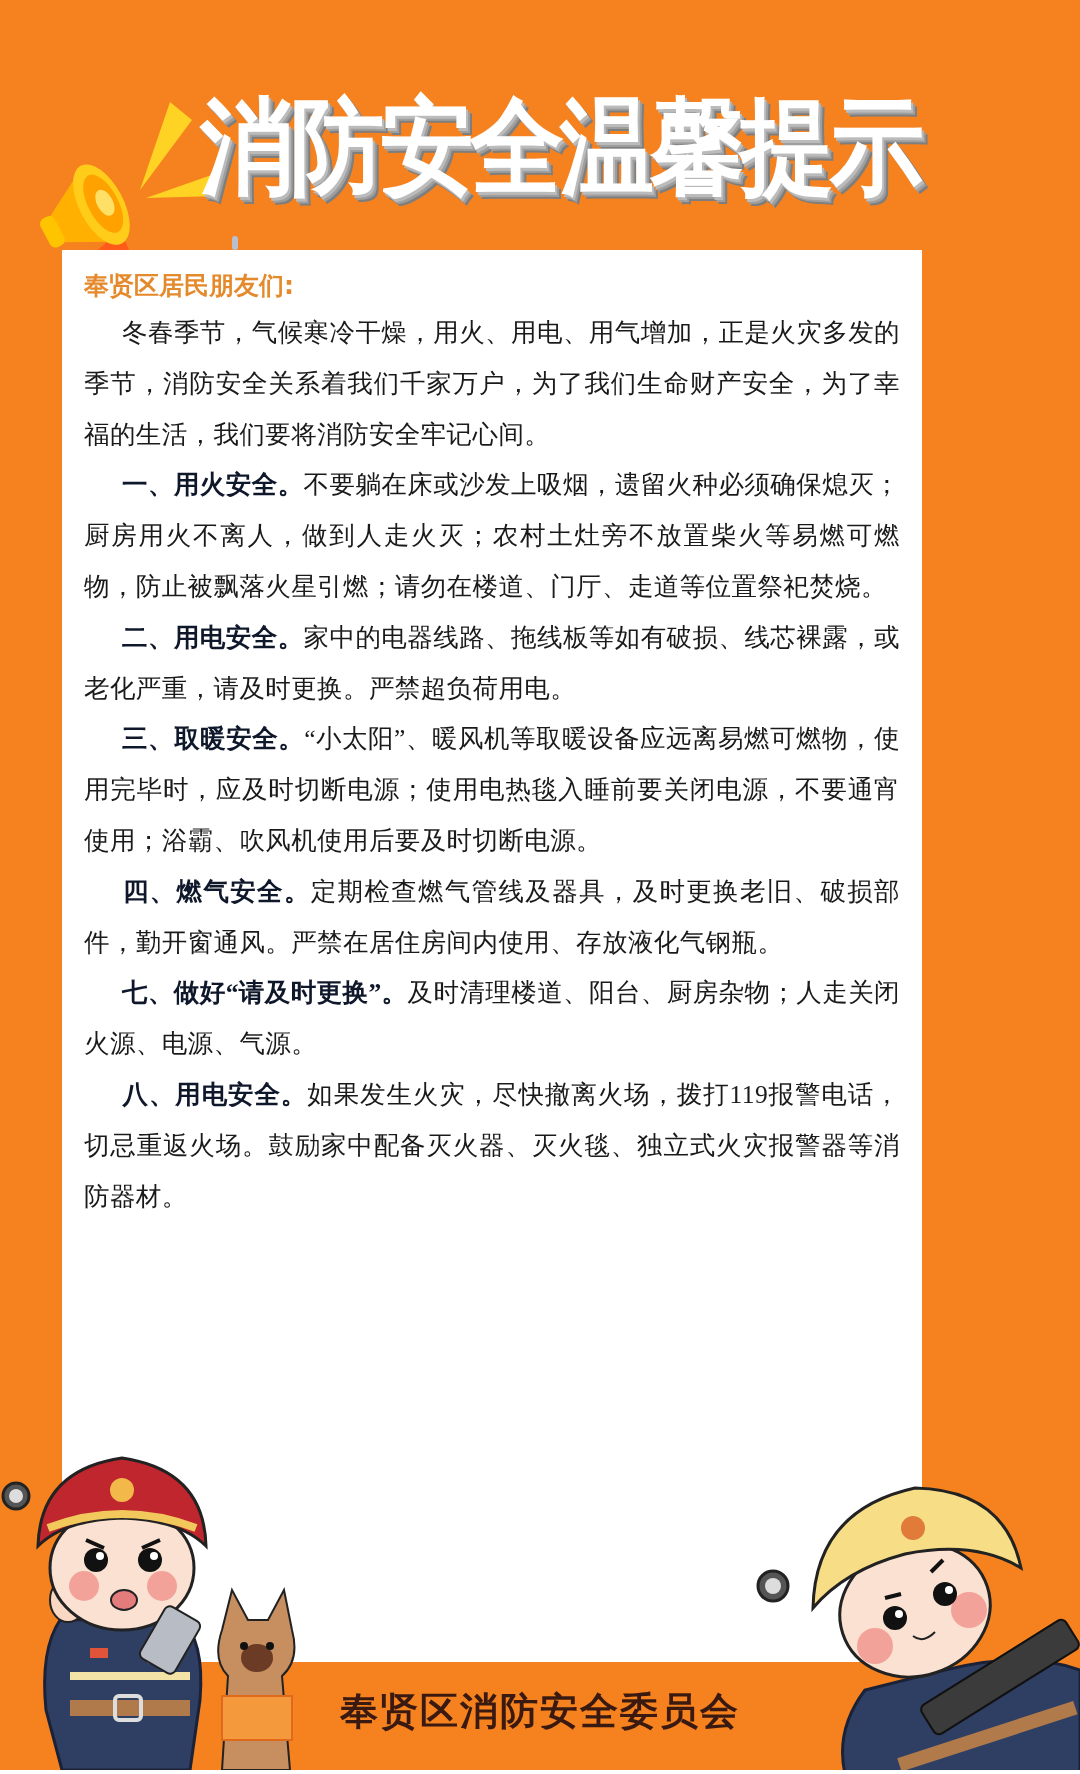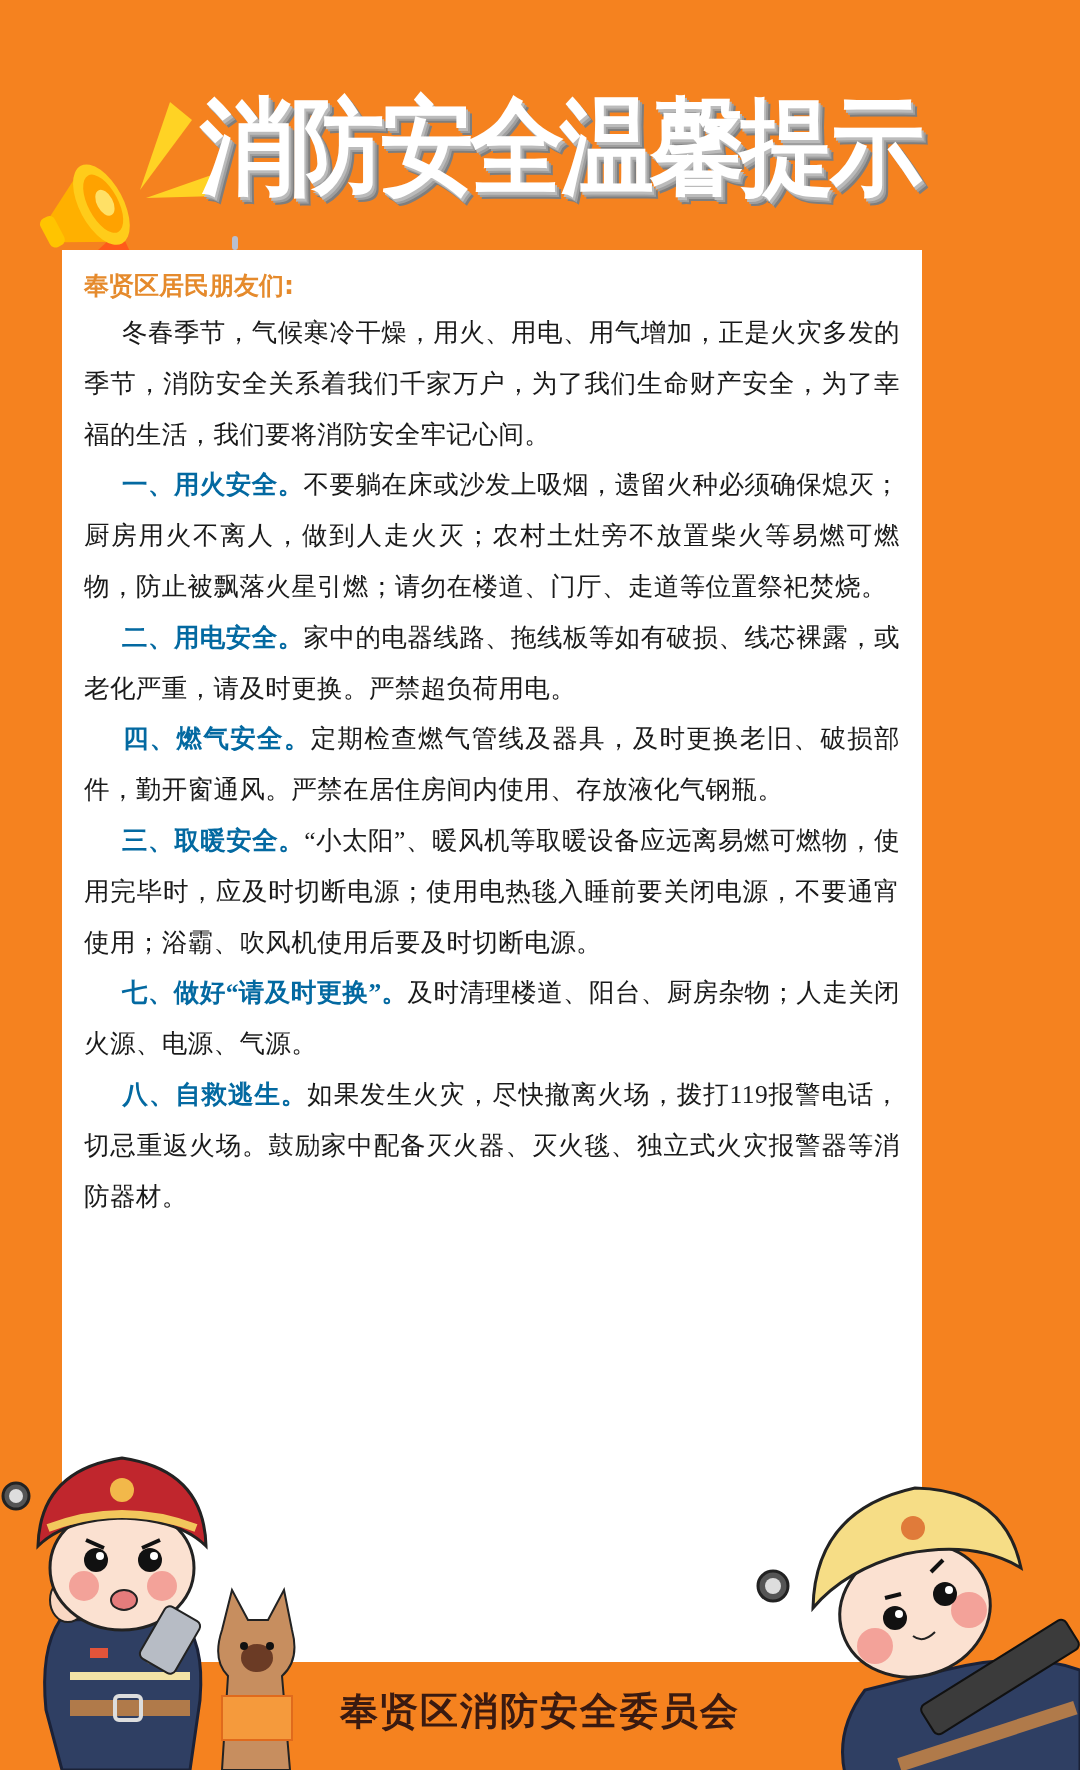--- a/index.html
+++ b/index.html
@@ -45,21 +45,21 @@
   }
   .para {
     font-size: 25.5px;
     line-height: 50.8px;
     color: #1a1a1a;
     text-align: justify;
     letter-spacing: 0.4px;
     font-family: Liberation Serif, serif;
   }
   .para .indent { display: inline-block; width: 38px; }
-  .para .heading { color: #0369a1; font-weight: bold; }
+  .para .heading { color: #0f172a; font-weight: bold; }
 
   
   .footer-text {
     position: absolute; left: 0; right: 0; top: 1686px;
     text-align: center;
     font-size: 38px;
     color: #3a1a10;
     letter-spacing: 2px;
     font-weight: bold;
   }
@@ -91,29 +91,29 @@
   <div class="card">
     <div class="card-content">
       <div class="greeting">奉贤区居民朋友们:</div>
 
       <p class="para"><span class="indent"></span><span>冬春季节，气候寒冷干燥，用火、用电、用气增加，正是火灾多发的季节，消防安全关系着我们千家万户，为了我们生命财产安全，为了幸福的生活，我们要将消防安全牢记心间。</span></p>
 
       <p class="para"><span class="indent"></span><span class="heading">一、用火安全。</span><span>不要躺在床或沙发上吸烟，遗留火种必须确保熄灭；厨房用火不离人，做到人走火灭；农村土灶旁不放置柴火等易燃可燃物，防止被飘落火星引燃；请勿在楼道、门厅、走道等位置祭祀焚烧。</span></p>
 
       <p class="para"><span class="indent"></span><span class="heading">二、用电安全。</span><span>家中的电器线路、拖线板等如有破损、线芯裸露，或老化严重，请及时更换。严禁超负荷用电。</span></p>
 
+      <p class="para"><span class="indent"></span><span class="heading">三、取暖安全。</span><span>“小太阳”、暖风机等取暖设备应远离易燃可燃物，使用完毕时，应及时切断电源；使用电热毯入睡前要关闭电源，不要通宵使用；浴霸、吹风机使用后要及时切断电源。</span></p>
+
       <p class="para"><span class="indent"></span><span class="heading">四、燃气安全。</span><span>定期检查燃气管线及器具，及时更换老旧、破损部件，勤开窗通风。严禁在居住房间内使用、存放液化气钢瓶。</span></p>
-
-      <p class="para"><span class="indent"></span><span class="heading">三、取暖安全。</span><span>“小太阳”、暖风机等取暖设备应远离易燃可燃物，使用完毕时，应及时切断电源；使用电热毯入睡前要关闭电源，不要通宵使用；浴霸、吹风机使用后要及时切断电源。</span></p>
 
 
 
       <p class="para"><span class="indent"></span><span class="heading">七、做好“请及时更换”。</span><span>及时清理楼道、阳台、厨房杂物；人走关闭火源、电源、气源。</span></p>
 
-      <p class="para"><span class="indent"></span><span class="heading">八、自救逃生。</span><span>如果发生火灾，尽快撤离火场，拨打119报警电话，切忌重返火场。鼓励家中配备灭火器、灭火毯、独立式火灾报警器等消防器材。</span></p>
+      <p class="para"><span class="indent"></span><span class="heading">八、用电安全。</span><span>如果发生火灾，尽快撤离火场，拨打119报警电话，切忌重返火场。鼓励家中配备灭火器、灭火毯、独立式火灾报警器等消防器材。</span></p>
     </div>
   </div>
 
   <svg class="char-left" viewBox="0 0 330 324">
 
     <circle cx="16" cy="46" r="13" fill="#555" stroke="#222" stroke-width="3"></circle>
     <circle cx="16" cy="46" r="7" fill="#ddd"></circle>
 
     <path d="M60 170 Q40 200 46 260 L62 320 L190 320 L200 250 Q205 190 180 168 Z" fill="#2f3f63" stroke="#1b2238" stroke-width="3"></path>
     <rect x="70" y="250" width="120" height="16" fill="#b07a4a"></rect>

